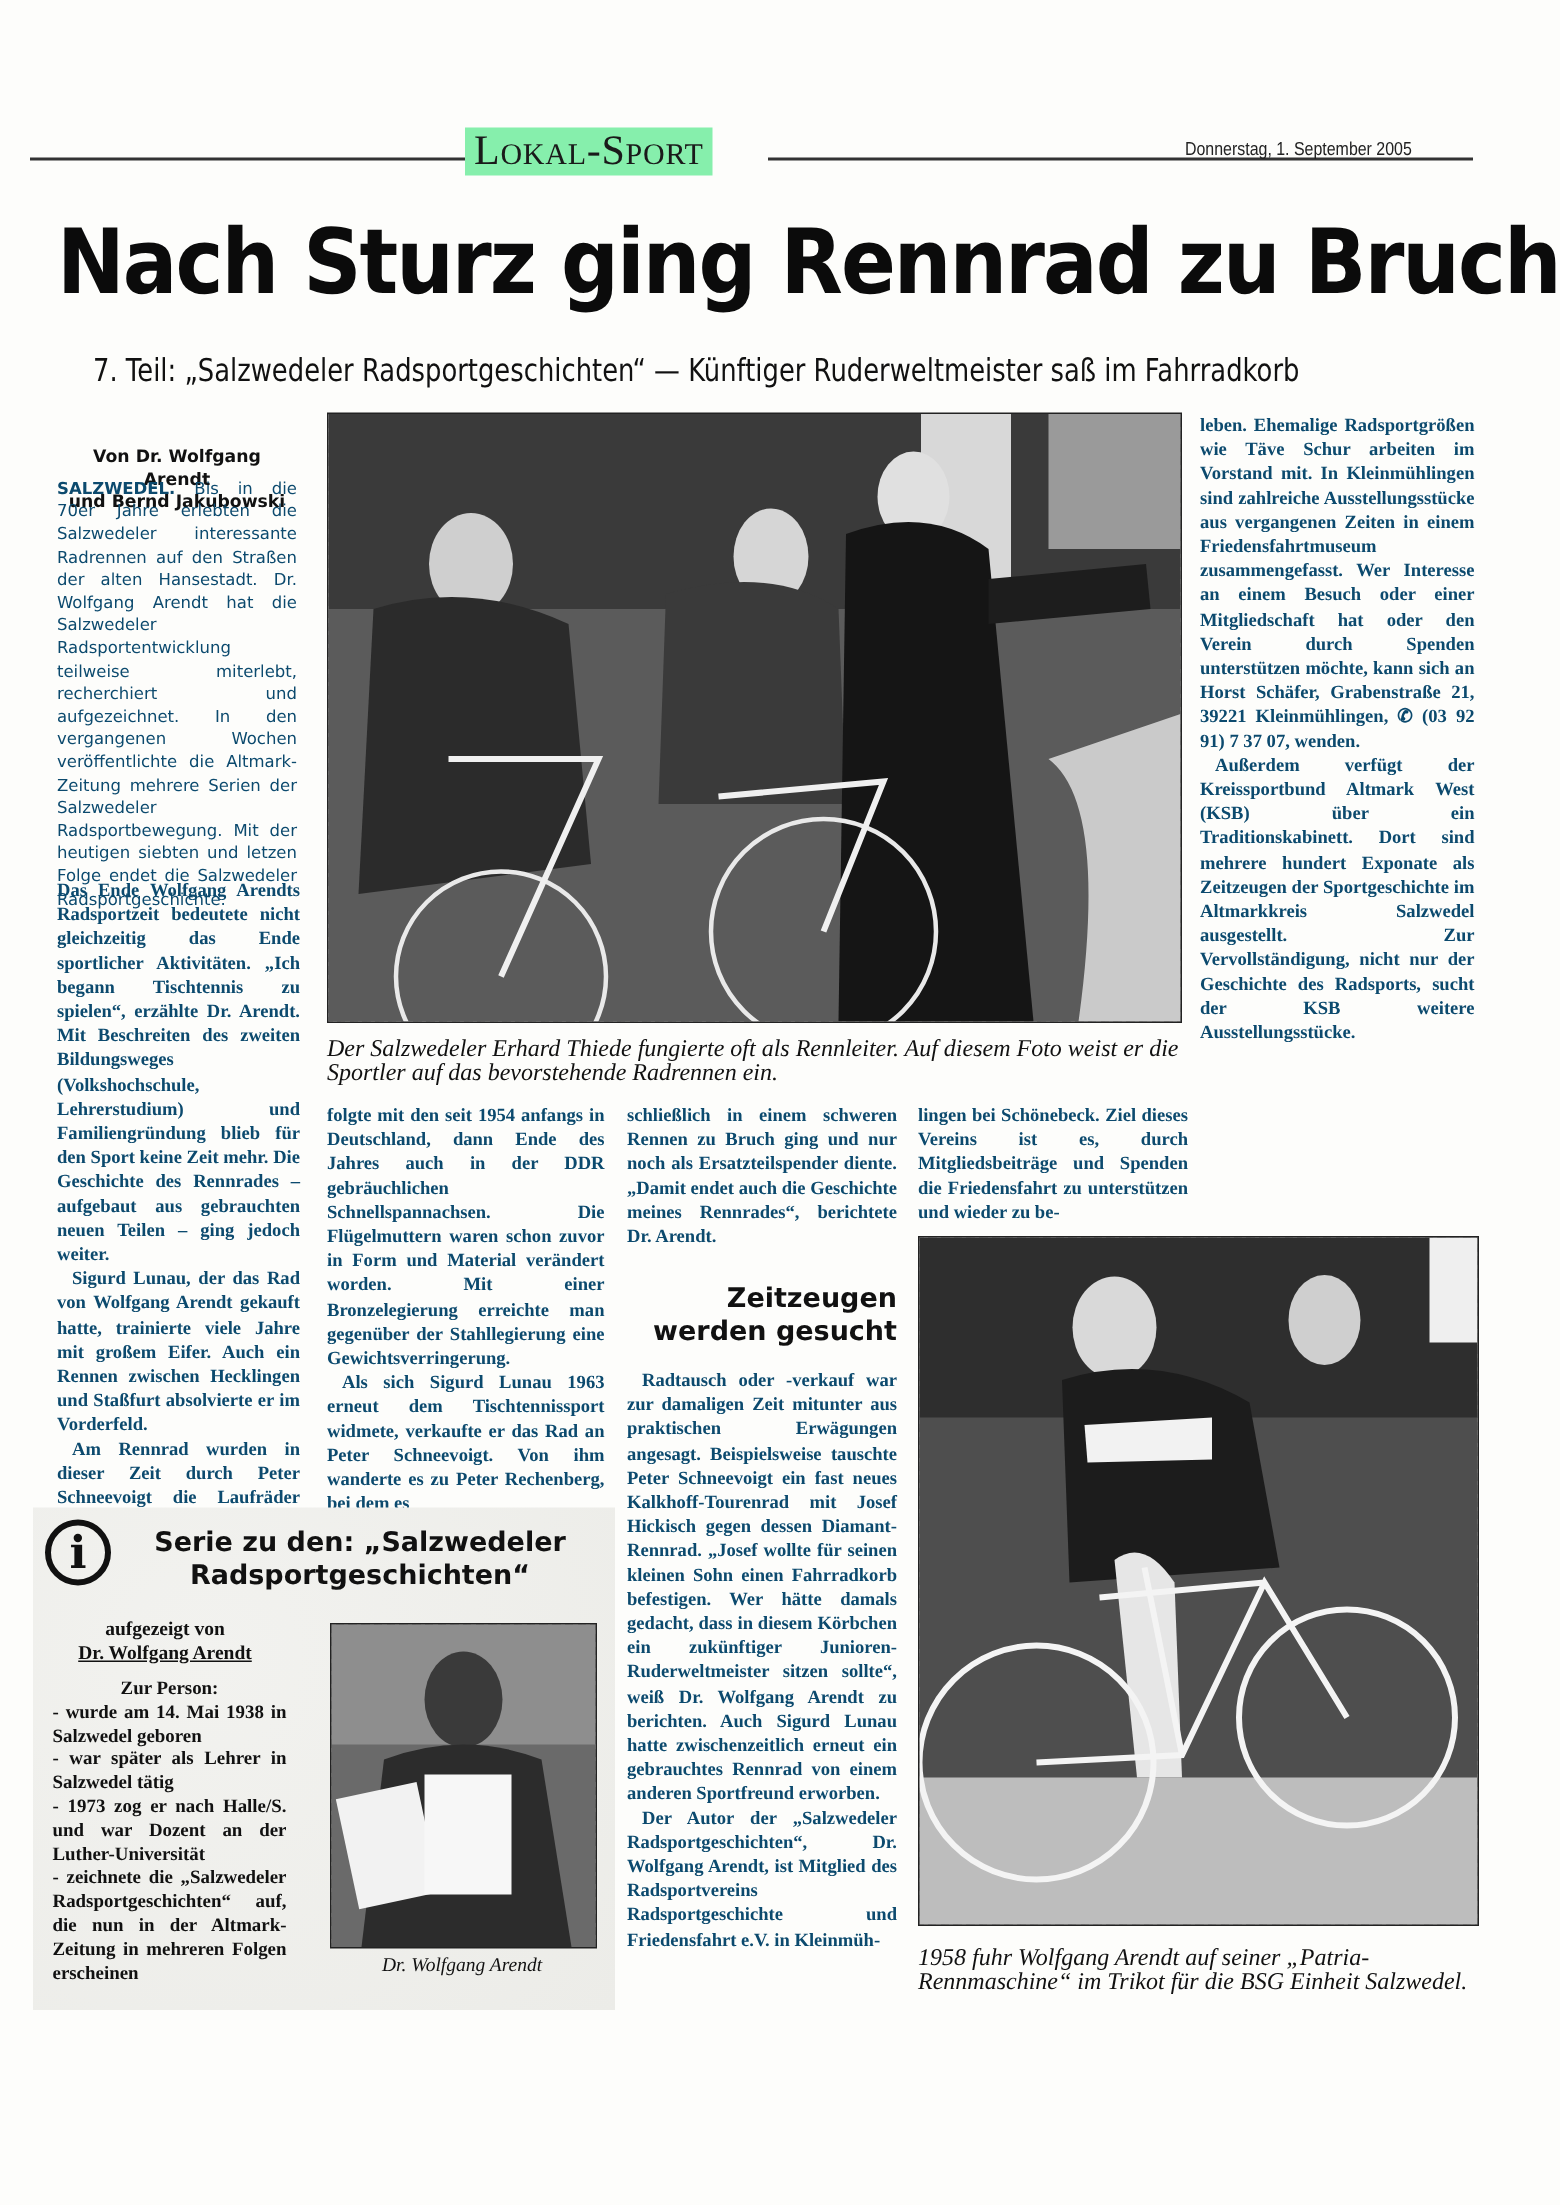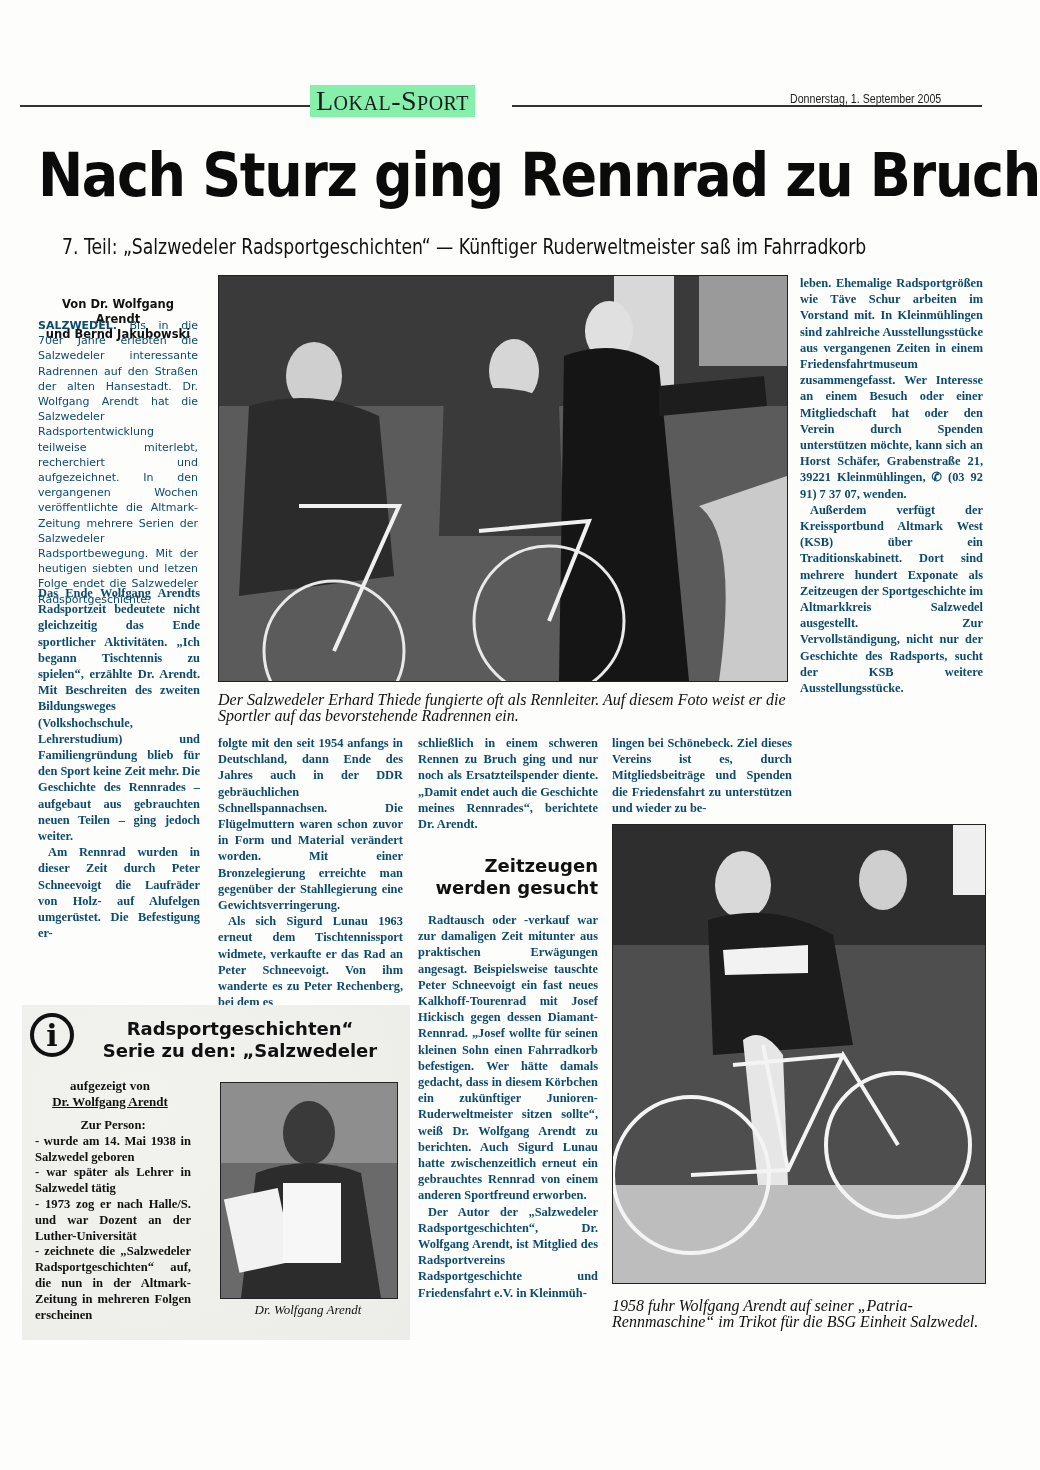--- a/index.html
+++ b/index.html
@@ -109,20 +109,21 @@
 <div class="byline">
   <div>Von Dr. Wolfgang Arendt</div>
   <div>und Bernd Jakubowski</div>
 </div>
 <div class="col sans" style="left:38px; top:318px; width:160px;">
   <p class="noindent"><span class="dateline">SALZWEDEL.</span> <span>Bis in die 70er Jahre erlebten die Salzwedeler interessante Radrennen auf den Straßen der alten Hansestadt. Dr. Wolfgang Arendt hat die Salzwedeler Radsportentwicklung teilweise miterlebt, recherchiert und aufgezeichnet. In den vergangenen Wochen veröffentlichte die Altmark-Zeitung mehrere Serien der Salzwedeler Radsportbewegung. Mit der heutigen siebten und letzen Folge endet die Salzwedeler Radsportgeschichte.</span></p>
 </div>
 
 <div class="col" style="left:38px; top:585px; width:162px;">
   <p class="noindent">Das Ende Wolfgang Arendts Radsportzeit bedeutete nicht gleichzeitig das Ende sportlicher Aktivitäten. „Ich begann Tischtennis zu spielen“, erzählte Dr. Arendt. Mit Beschreiten des zweiten Bildungsweges (Volkshochschule, Lehrerstudium) und Familiengründung blieb für den Sport keine Zeit mehr. Die Geschichte des Rennrades – aufgebaut aus gebrauchten neuen Teilen – ging jedoch weiter.</p>
+  <p>Sigurd Lunau, der das Rad von Wolfgang Arendt gekauft hatte, trainierte viele Jahre mit großem Eifer. Auch ein Rennen zwischen Hecklingen und Staßfurt absolvierte er im Vorderfeld.</p>
   <p>Am Rennrad wurden in dieser Zeit durch Peter Schneevoigt die Laufräder von Holz- auf Alufelgen umgerüstet. Die Befestigung er-</p>
 </div>
 
 <div class="photo" style="left:218px; top:275px; width:568px; height:405px;">
   <svg viewBox="0 0 568 405" preserveAspectRatio="none">
     <rect width="568" height="405" fill="#5b5b5b"></rect>
     <rect x="0" y="0" width="568" height="130" fill="#3a3a3a"></rect>
     <rect x="395" y="0" width="60" height="120" fill="#d8d8d8"></rect>
     <rect x="480" y="0" width="88" height="90" fill="#9a9a9a"></rect>
     <ellipse cx="95" cy="100" rx="28" ry="34" fill="#cfcfcf"></ellipse>
@@ -181,22 +182,22 @@
     <circle cx="78" cy="350" r="78" fill="none" stroke="#f4f4f4" stroke-width="4"></circle>
     <circle cx="285" cy="320" r="72" fill="none" stroke="#f4f4f4" stroke-width="4"></circle>
     <path d="M78 350 L175 345 L230 230 L285 320 M120 240 L230 230 M175 345 L150 220" fill="none" stroke="#f4f4f4" stroke-width="4"></path>
   </svg>
 </div>
 <div class="caption" style="left:612px; top:1298px; width:380px;">1958 fuhr Wolfgang Arendt auf seiner „Patria-Rennmaschine“ im Trikot für die BSG Einheit Salzwedel.</div>
 
 <div class="info-box"></div>
 <div class="info-icon">i</div>
 <div class="info-title">
+  <div>Serie zu den: „Salzwedeler</div>
   <div>Radsportgeschichten“</div>
-  <div>Serie zu den: „Salzwedeler</div>
 </div>
 <div class="info-author">
   <div>aufgezeigt von</div>
   <div class="name">Dr. Wolfgang Arendt</div>
 </div>
 <div class="person">
   <div class="ph">Zur Person:</div>
   <p class="item">- wurde am 14. Mai 1938 in Salzwedel geboren</p>
   <p class="item">- war später als Lehrer in Salzwedel tätig</p>
   <p class="item">- 1973 zog er nach Halle/S. und war Dozent an der Luther-Universität</p>

